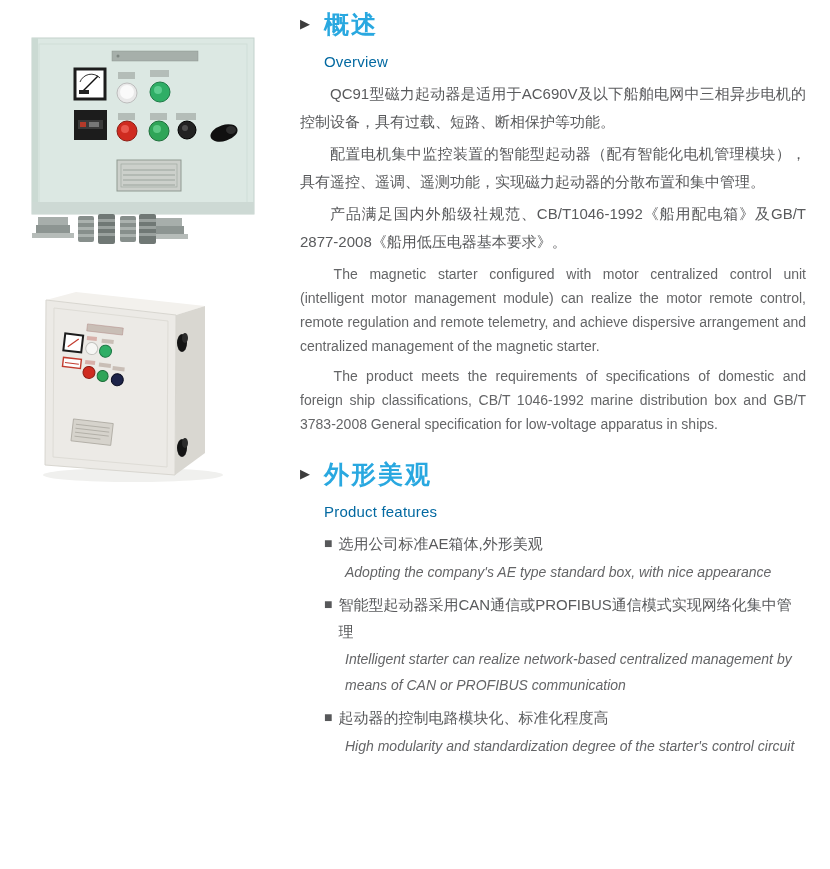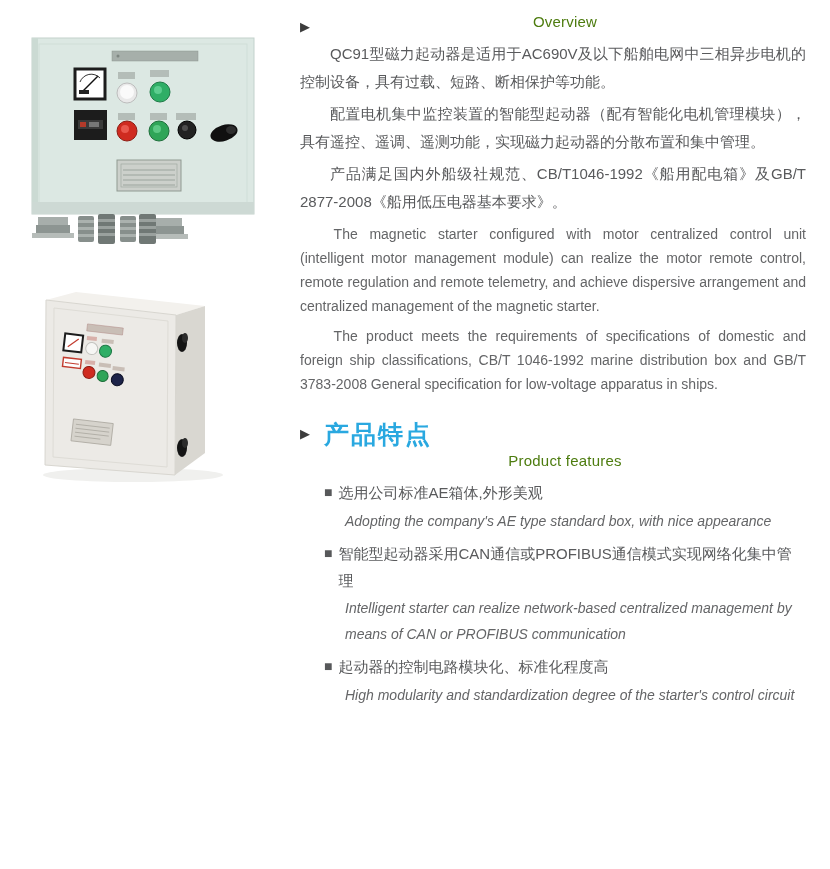--- a/index.html
+++ b/index.html
@@ -23,21 +23,21 @@
   .section-header{position:relative;padding-left:24px;margin:0;}
   .section-marker{
     position:absolute;left:0;top:7px;
     font-size:13px;color:#3c3c3c;line-height:1;
   }
   .title-cn{
     font-size:25px;font-weight:700;color:#29a8e0;
     letter-spacing:2px;line-height:1.15;
   }
   .title-en{
-    font-size:15px;color:#4d7c0f;margin-top:3px;letter-spacing:0.2px;text-align:center;
+    font-size:15px;color:#0369a1;margin-top:14px;letter-spacing:0.2px;
   }
   .section-body{margin-top:10px;}
   p.cn{
     font-size:15px;color:#595a5c;line-height:28px;
     text-align:justify;text-indent:2em;margin:4px 0;
   }
   p.en{
     font-size:14px;color:#646567;line-height:24px;
     text-align:justify;text-indent:2.4em;margin:6px 0;
   }
@@ -220,35 +220,36 @@
         <ellipse cx="147" cy="173" rx="3" ry="5" fill="#2b2b2b"></ellipse>
       </g>
     </svg>
   </div>
 
   <div class="right-col">
 
     <div id="section-overview">
       <div class="section-header">
         <span class="section-marker">▶</span>
+        <div class="title-cn">概述</div>
         <div class="title-en">Overview</div>
       </div>
       <div class="section-body">
         <p class="cn">QC91型磁力起动器是适用于AC690V及以下船舶电网中三相异步电机的控制设备，具有过载、短路、断相保护等功能。</p>
         <p class="cn">配置电机集中监控装置的智能型起动器（配有智能化电机管理模块），具有遥控、遥调、遥测功能，实现磁力起动器的分散布置和集中管理。</p>
         <p class="cn">产品满足国内外船级社规范、CB/T1046-1992《船用配电箱》及GB/T 2877-2008《船用低压电器基本要求》。</p>
         <p class="en">The magnetic starter configured with motor centralized control unit (intelligent motor management module) can realize the motor remote control, remote regulation and remote telemetry, and achieve dispersive arrangement and centralized management of the magnetic starter.</p>
         <p class="en">The product meets the requirements of specifications of domestic and foreign ship classifications, CB/T 1046-1992 marine distribution box and GB/T 3783-2008 General specification for low-voltage apparatus in ships.</p>
       </div>
     </div>
 
     <div id="section-features">
       <div class="section-header">
         <span class="section-marker">▶</span>
-        <div class="title-cn">产品特点</div>
+        <div class="title-cn">外形美观</div>
         <div class="title-en">Product features</div>
       </div>
       <div class="features-list">
 
         <div class="feature">
           <div class="feature-cn">
             <span class="bullet">■</span>
             <span>选用公司标准AE箱体,外形美观</span>
           </div>
           <div class="feature-en">Adopting the company's AE type standard box, with nice appearance</div>

